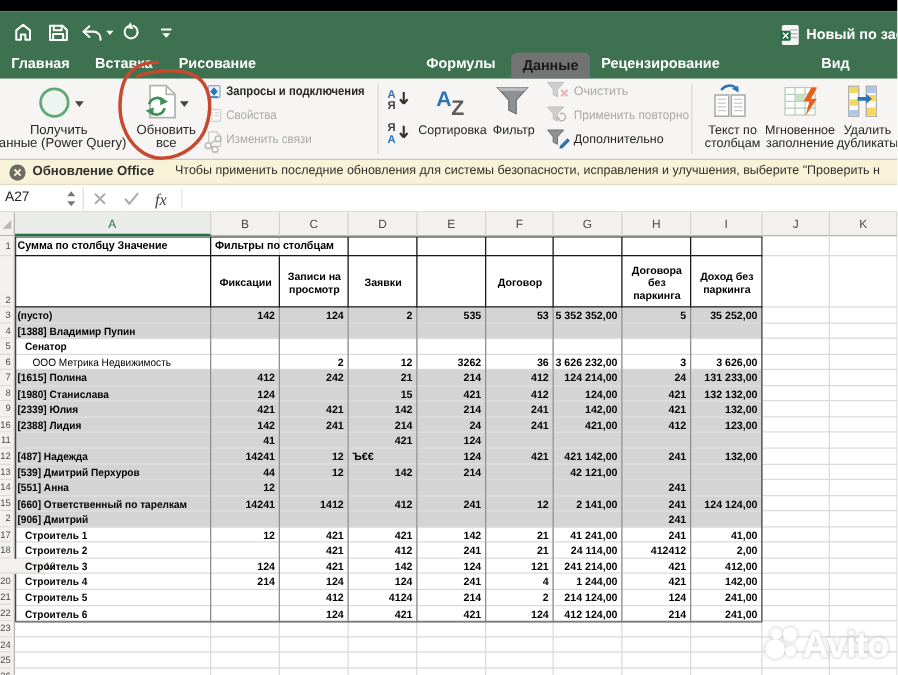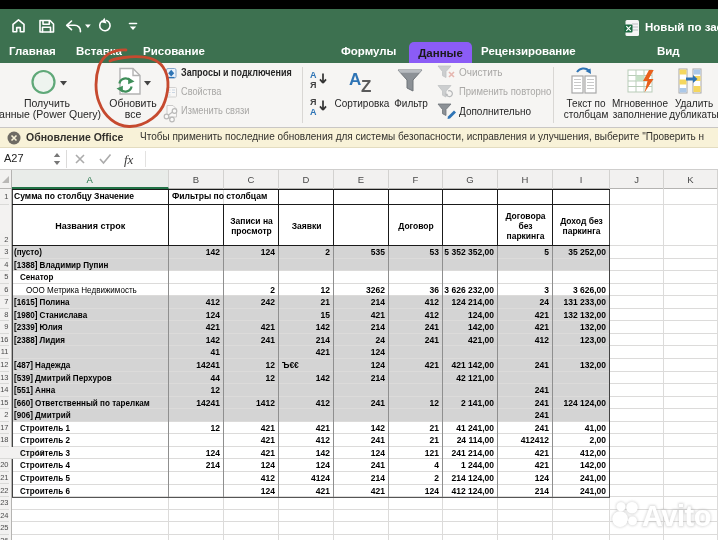--- a/index.html
+++ b/index.html
@@ -4,21 +4,21 @@
 <style>
 * { margin:0; padding:0; box-sizing:border-box; }
 html,body { width:718px; height:540px; overflow:hidden; }
 body { font-family:"Liberation Sans", sans-serif; position:relative; background:#fff; }
 .abs { position:absolute; }
 
 #blackstrip { left:0; top:0; width:718px; height:9px; background:#000; }
 #titlebar { left:0; top:9px; width:718px; height:31px; background:#3d7150; }
 #tabrow { left:0; top:40px; width:718px; height:23px; background:#3d7150; }
 .tab { position:absolute; top:0; height:23px; line-height:23px; color:#fff; font-size:11.5px; font-weight:600; white-space:nowrap; }
-#tabsel { position:absolute; left:409px; top:2px; width:63px; height:21px; background:#8b5cf6; border-radius:5px 5px 0 0; color:#1a1a1a; text-align:center; line-height:22px; font-size:11.5px; font-weight:600; }
+#tabsel { position:absolute; left:409px; top:2px; width:63px; height:21px; background:#737373; border-radius:5px 5px 0 0; color:#1a1a1a; text-align:center; line-height:22px; font-size:11.5px; font-weight:600; }
 
 #ribbon { left:0; top:63px; width:718px; height:65px; background:#f6f5f3; border-bottom:1px solid #c9c7c5; }
 
 #notif { left:0; top:128px; width:718px; height:20px; background:#f8f2d8; border-bottom:1px solid #e3dcc0; }
 #notif .txt { position:absolute; left:140px; top:3px; font-size:10px; color:#32302c; white-space:nowrap; }
 #notif .bold { position:absolute; left:26px; top:2.5px; font-size:10.5px; font-weight:bold; color:#32302c; white-space:nowrap; }
 
 #fbar { left:0; top:148px; width:718px; height:22px; background:#fff; border-bottom:1px solid #cfcecd; }
 
 #sheet { left:0; top:170px; width:718px; height:370px; background:#fff; }
@@ -314,21 +314,21 @@
 <div class="rownum" style="top:276.8px; height:12.55px; line-height:12.55px;padding-left:36px;">19</div>
 <div class="rownum" style="top:289.4px; height:12.55px; line-height:12.55px;">20</div>
 <div class="rownum" style="top:301.9px; height:12.55px; line-height:12.55px;">21</div>
 <div class="rownum" style="top:314.5px; height:12.55px; line-height:12.55px;">22</div>
 <div class="rownum" style="top:327.0px; height:12.55px; line-height:12.55px;">23</div>
 <div class="rownum" style="top:339.6px; height:12.55px; line-height:12.55px;">24</div>
 <div class="rownum" style="top:352.1px; height:12.55px; line-height:12.55px;">25</div>
 <div class="rownum" style="top:364.7px; height:12.55px; line-height:12.55px;">26</div>
 <div class="cell" style="left:14px; top:21px; font-size:9px; transform:scaleX(0.95); transform-origin:0 50%;">Сумма по столбцу Значение</div>
 <div class="cell" style="left:172px; top:21px; font-size:9px; transform:scaleX(0.95); transform-origin:0 50%;">Фильтры по столбцам</div>
-<div class="cell" style="left:11.5px; top:35px; width:157.5px; height:41px; display:flex; align-items:center; justify-content:center; font-size:9px;">Названия строк</div>
+<div class="cell" style="left:169px; top:35px; width:55px; height:41px; display:flex; align-items:center; justify-content:center; text-align:center; font-size:8.5px; line-height:10px; white-space:normal;">Фиксации</div>
 <div class="cell" style="left:224px; top:35px; width:55px; height:41px; display:flex; align-items:center; justify-content:center; text-align:center; font-size:8.5px; line-height:10px; white-space:normal;">Записи на<br>просмотр</div>
 <div class="cell" style="left:279px; top:35px; width:55px; height:41px; display:flex; align-items:center; justify-content:center; text-align:center; font-size:8.5px; line-height:10px; white-space:normal;">Заявки</div>
 <div class="cell" style="left:389px; top:35px; width:54px; height:41px; display:flex; align-items:center; justify-content:center; text-align:center; font-size:8.5px; line-height:10px; white-space:normal;">Договор</div>
 <div class="cell" style="left:498px; top:35px; width:55px; height:41px; display:flex; align-items:center; justify-content:center; text-align:center; font-size:8.5px; line-height:10px; white-space:normal;">Договора<br>без<br>паркинга</div>
 <div class="cell" style="left:553px; top:35px; width:57px; height:41px; display:flex; align-items:center; justify-content:center; text-align:center; font-size:8.5px; line-height:10px; white-space:normal;">Доход без<br>паркинга</div>
 <div class="cell" style="left:13.5px; top:76.0px; height:12.55px; line-height:12.55px; font-weight:bold; transform:scaleX(0.95); transform-origin:0 50%;">(пусто)</div>
 <div class="cell num" style="left:169px; top:76.0px; width:51px; height:12.55px; line-height:12.55px;">142</div>
 <div class="cell num" style="left:224px; top:76.0px; width:51px; height:12.55px; line-height:12.55px;">124</div>
 <div class="cell num" style="left:279px; top:76.0px; width:51px; height:12.55px; line-height:12.55px;">2</div>
 <div class="cell num" style="left:334px; top:76.0px; width:51px; height:12.55px; line-height:12.55px;">535</div>

